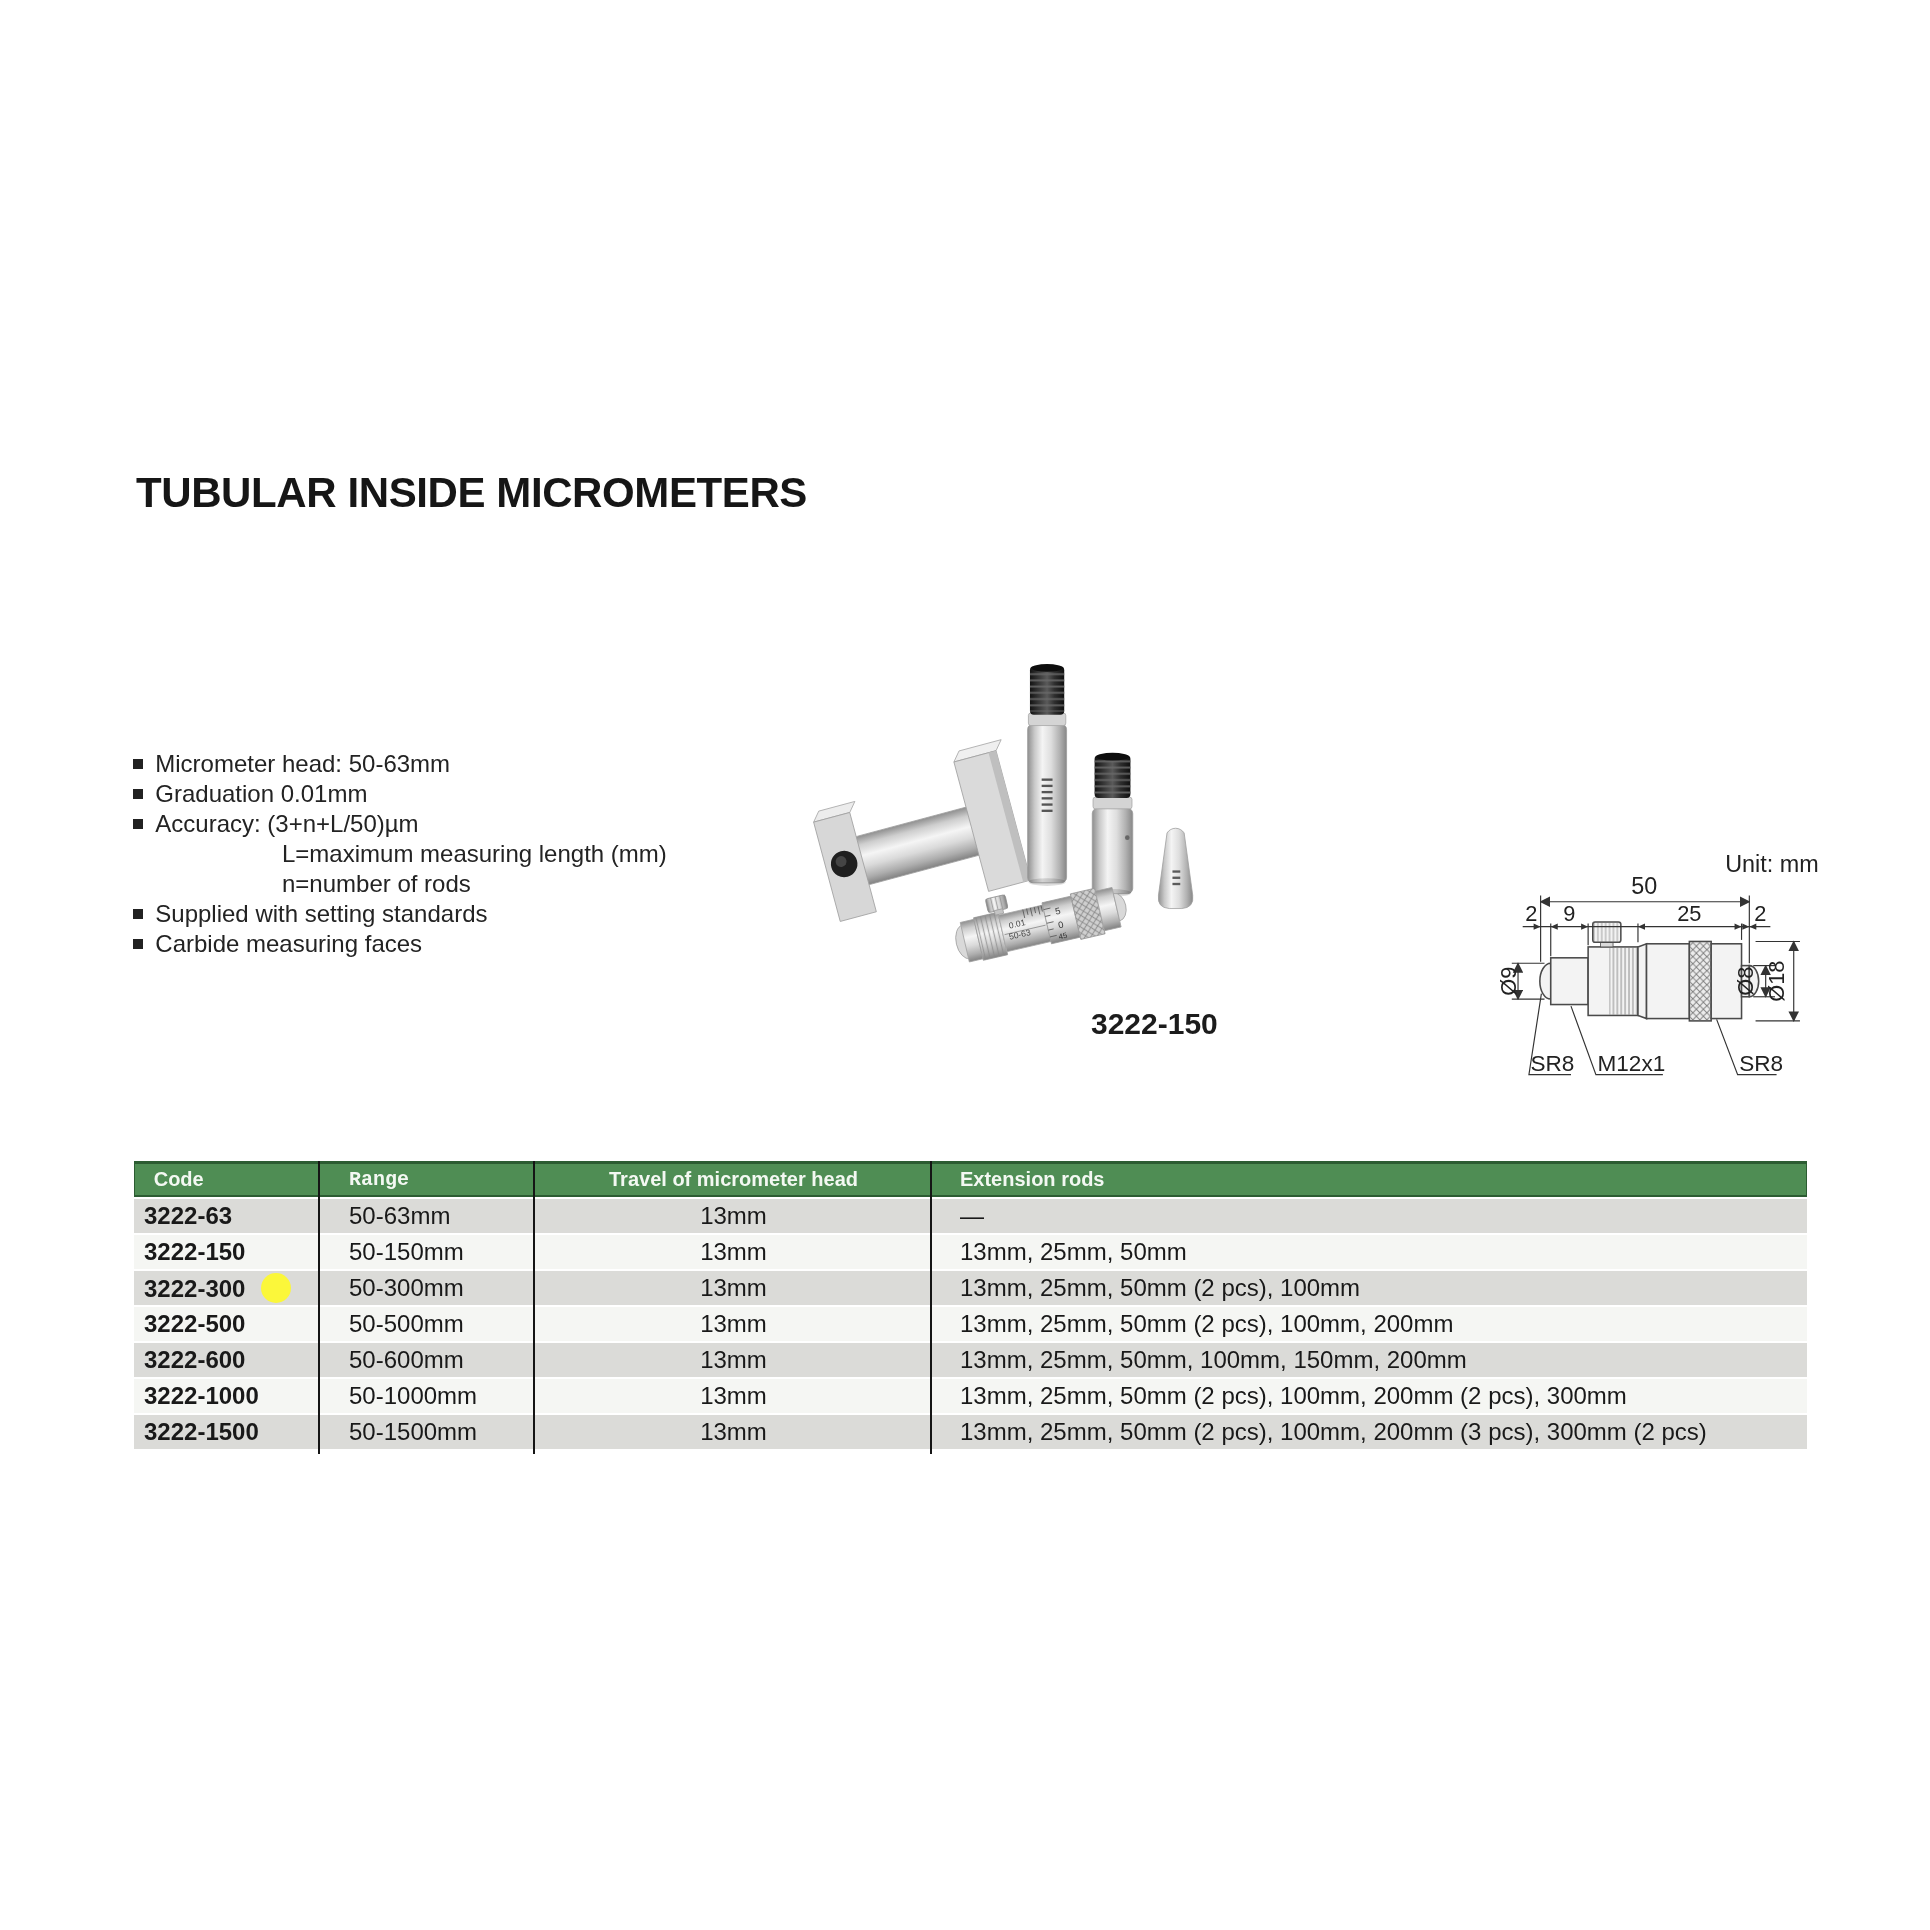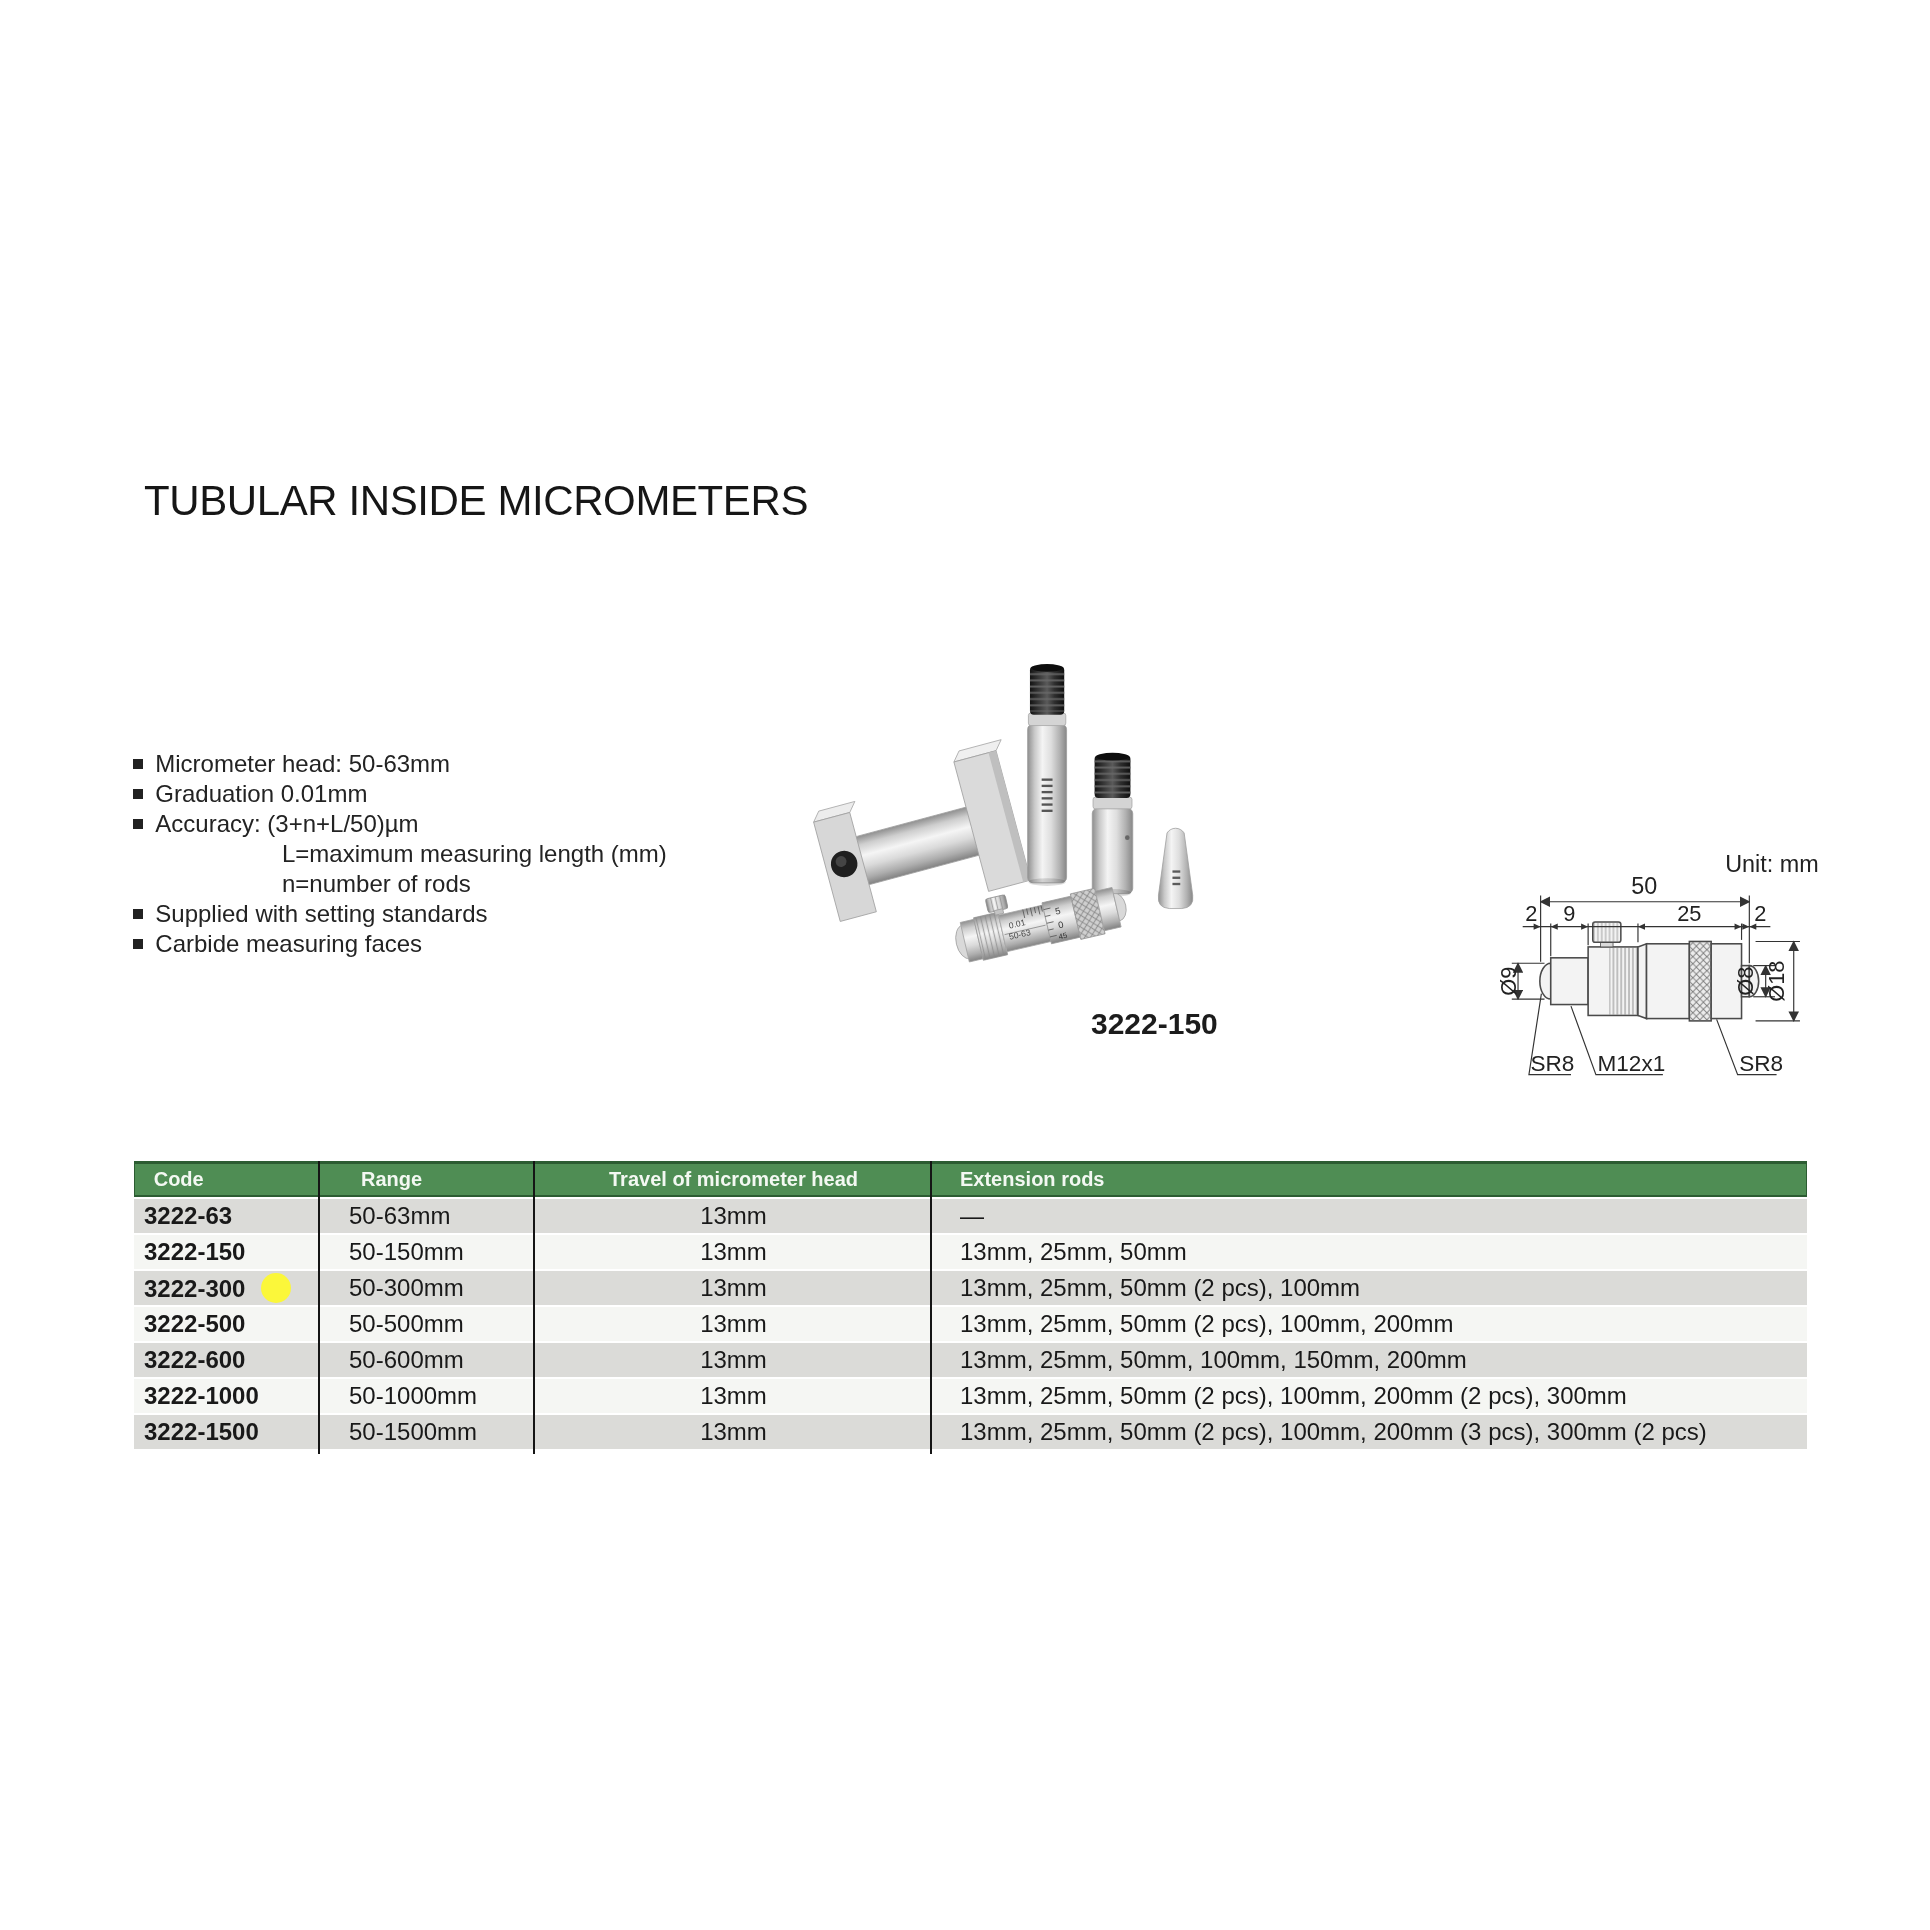--- a/index.html
+++ b/index.html
@@ -1,42 +1,42 @@
 <!DOCTYPE html>
 <html style="font-size:12.5px"><head>
 <meta charset="utf-8">
 <style>
   html,body{margin:0;padding:0;background:#ffffff;}
   #canvas{position:relative;width:1931px;height:1931px;background:#ffffff;overflow:hidden;
           font-family:"Liberation Sans",sans-serif;}
 
   
-  #page-title{position:absolute;left:132px;top:465px;font-size:42px;font-weight:400;
-              color:#161616;letter-spacing:-0.4px;margin:12px;}
+  #page-title{position:absolute;left:132px;top:465px;font-size:42px;font-weight:700;
+              color:#161616;letter-spacing:-0.4px;margin:4px;}
 
   
   #features{position:absolute;left:125px;top:749px;width:700px;}
   .f-line{display:flex;align-items:center;height:30px;font-size:24px;color:#232323;}
   .f-line .sq{width:10px;height:10px;background:#222;margin:0 12.5px 0 7.8px;flex:none;}
   .f-line.indent{padding-left:157px;}
 
   
   #photo{position:absolute;left:794px;top:646px;}
   #photo-caption{position:absolute;left:1091px;top:1007px;font-size:30px;font-weight:700;color:#1c1c1c;}
 
   
   #diagram{position:absolute;left:1479px;top:841px;}
 
   
   #spec-table{position:absolute;left:134px;top:1159px;width:1673px;border-collapse:separate;
               border-spacing:0 2.3px;table-layout:fixed;}
   #spec-table th{background:#4f8d54;color:#f3f8f2;font-size:20px;font-weight:700;height:31px;
                  text-align:left;border-top:3.1px solid #2c5c32;border-bottom:2.3px solid #2c5c32;padding:0;}
   #spec-table th.c0{padding-left:18.7px;border-left:1.6px solid #2c5c32;}
-  #spec-table th.c1{padding-left:42px;}
+  #spec-table th.c1{padding-left:30px;font-family:Liberation Mono, monospace;}
   #spec-table th.c2{text-align:center;}
   #spec-table th.c3{padding-left:28px;border-right:1.6px solid #2c5c32;margin-top:32px;}
   #spec-table td{font-size:24px;color:#191919;height:34px;padding:0;}
   #spec-table td.c0{font-weight:700;padding-left:10px;}
   #spec-table td.c1{padding-left:30px;margin-left:37px;}
   #spec-table td.c2{text-align:center;}
   #spec-table td.c3{padding-left:28px;}
   tr.gray td{background:#dbdbd8;}
   tr.lite td{background:#f5f6f3;}
   .dot{display:inline-block;width:30px;height:30px;border-radius:50%;background:#fbf73a;

